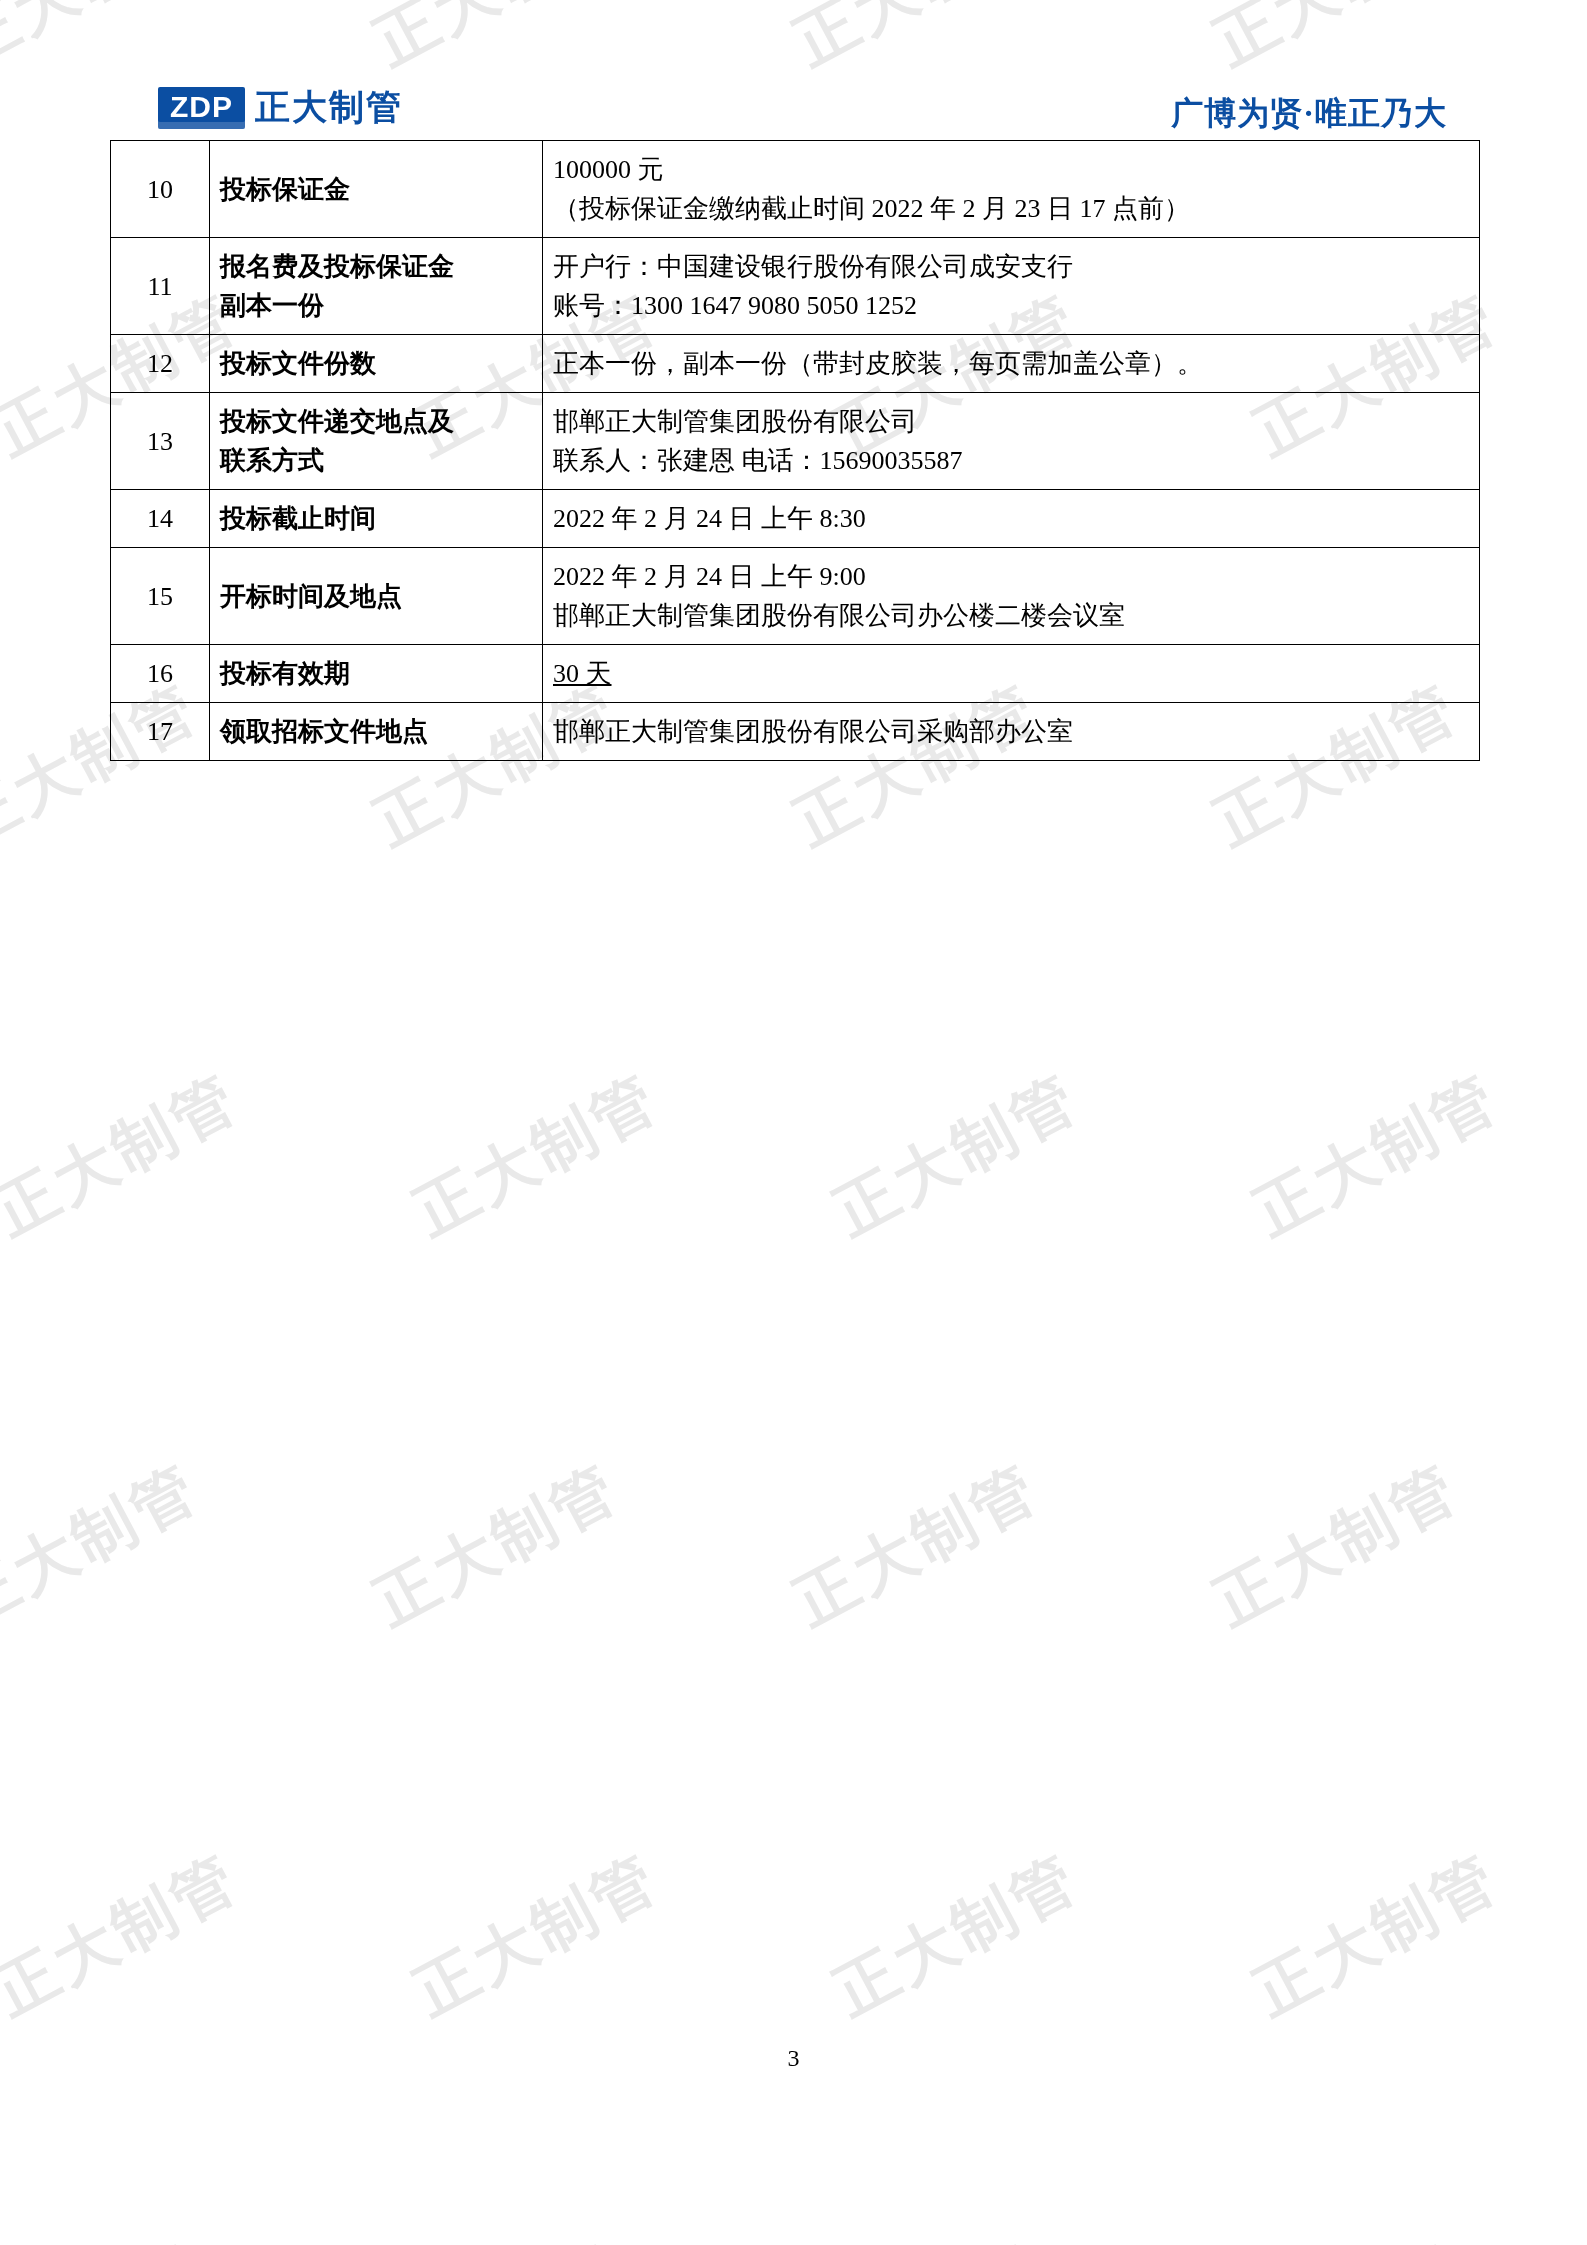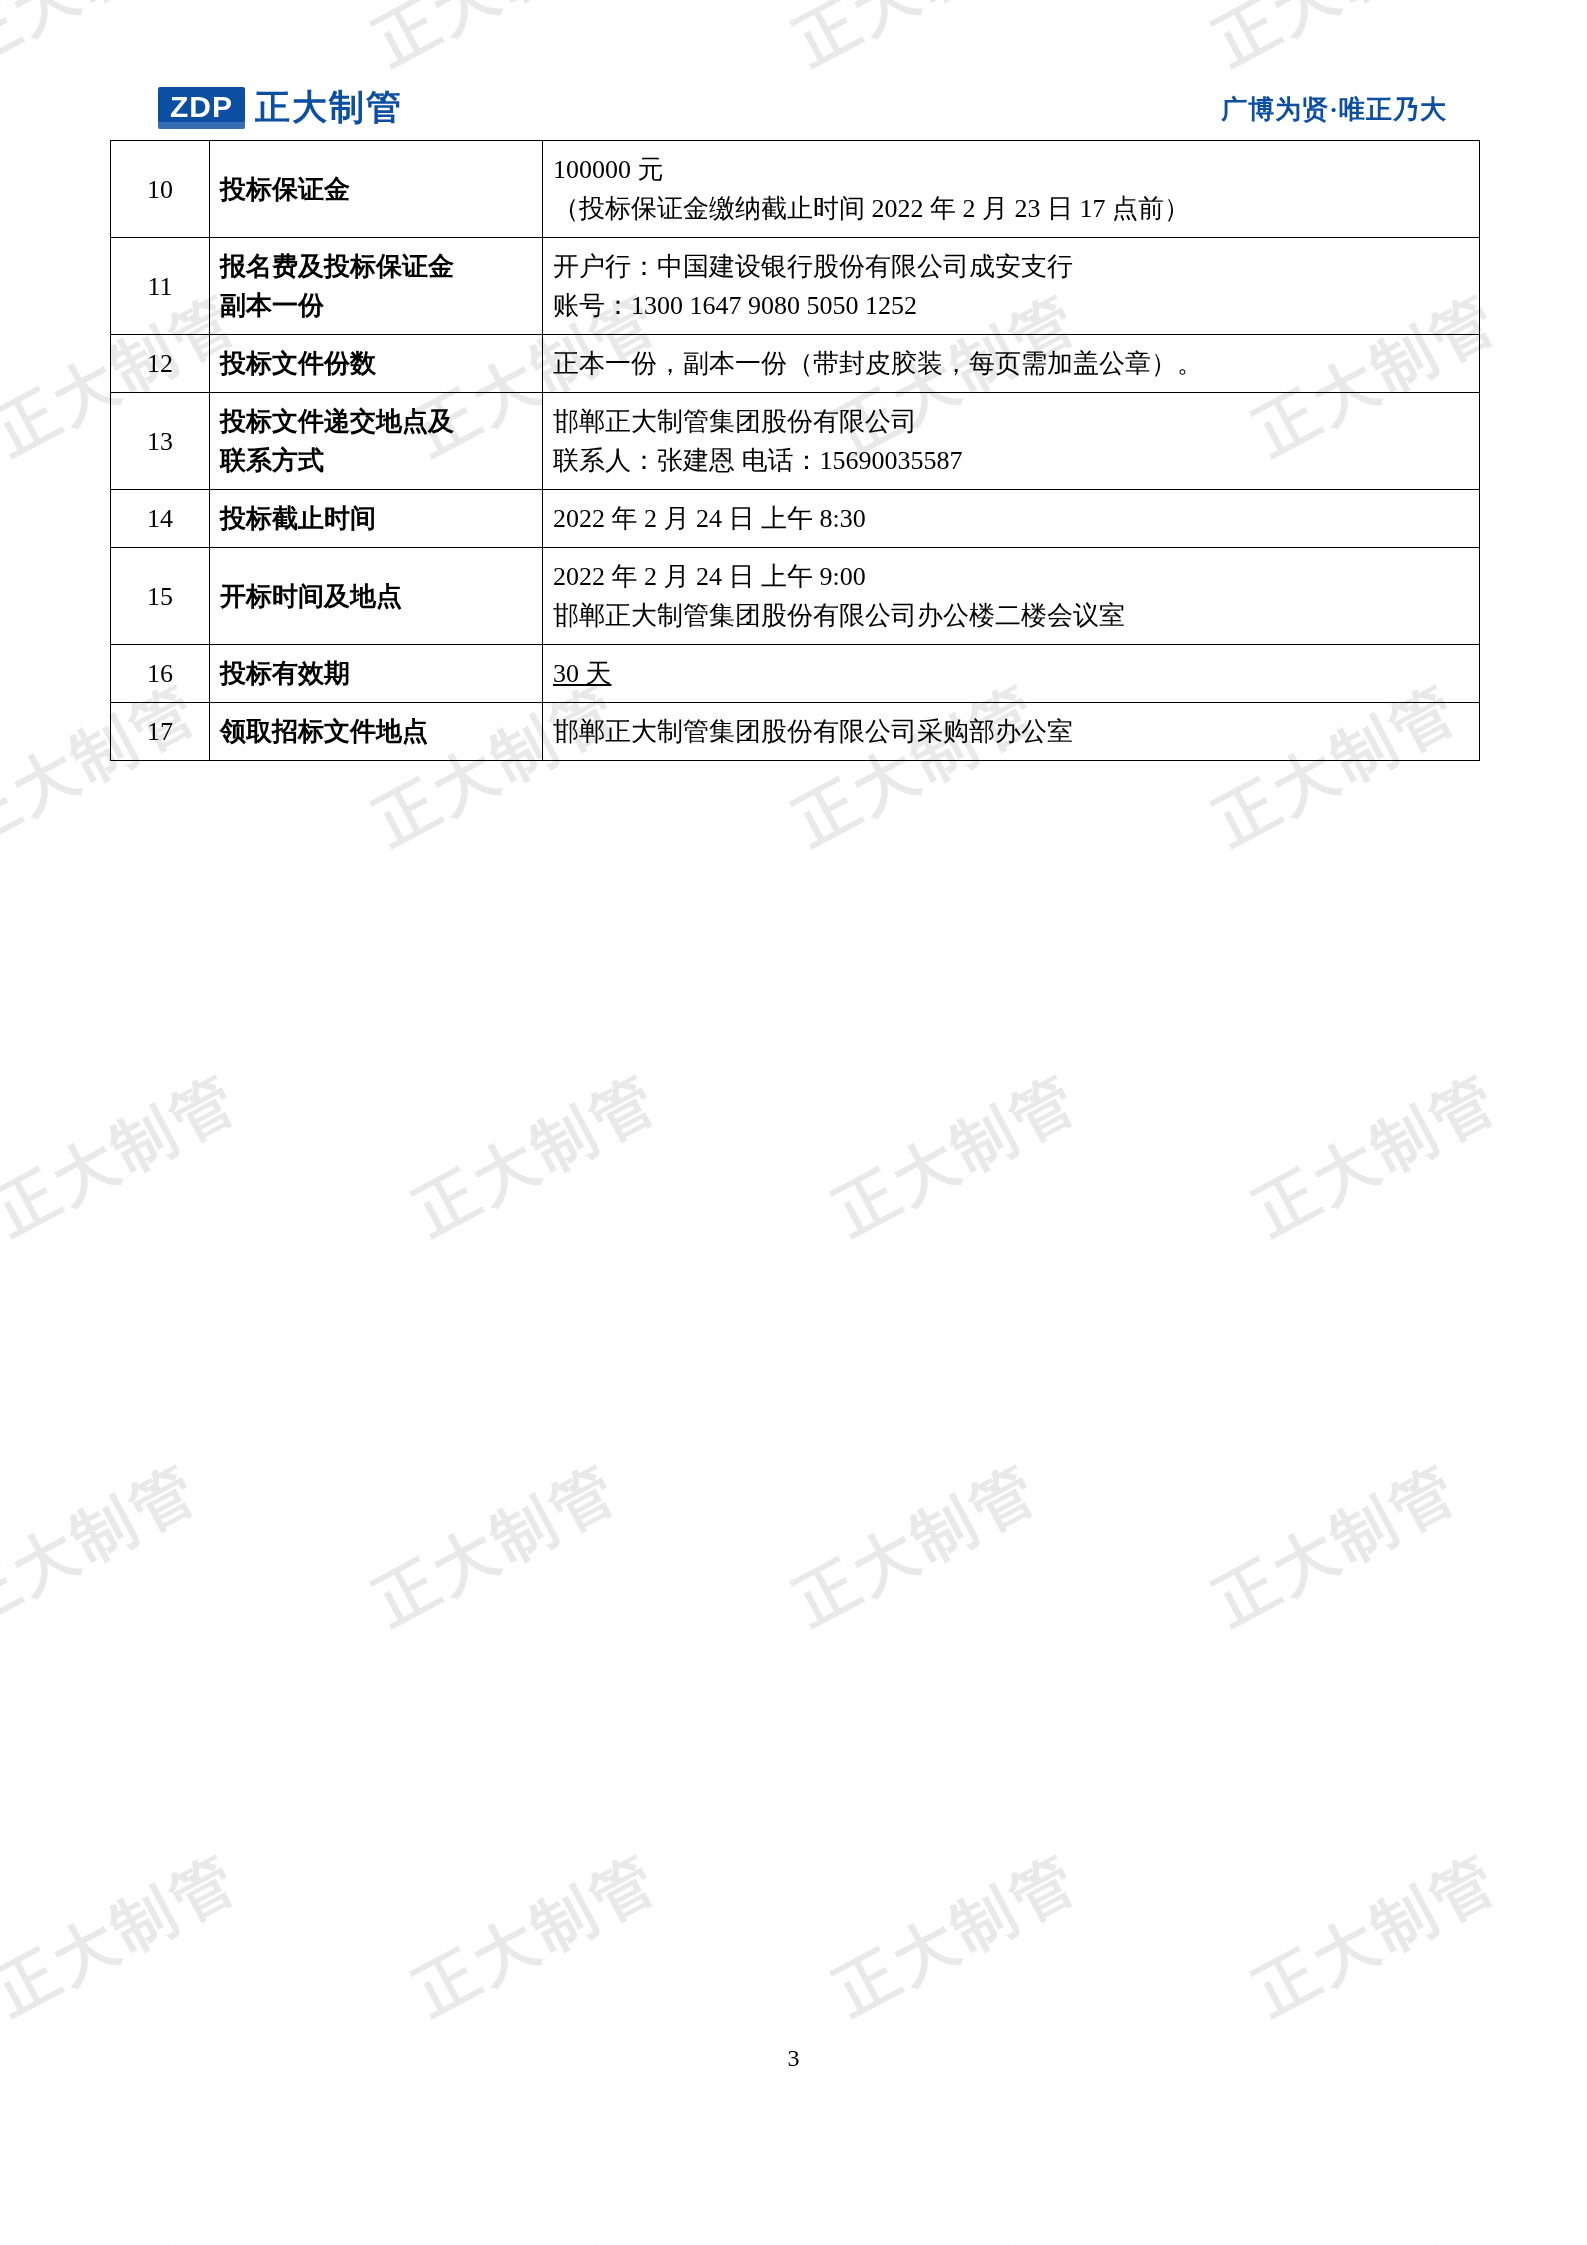--- a/index.html
+++ b/index.html
@@ -80,21 +80,21 @@
     font-size: 35px;
     color: #0b4ea2;
     letter-spacing: 2px;
   }
   .slogan {
     position: absolute;
     right: 0;
     top: 8px;
     font-family: "Liberation Serif", "DejaVu Serif", serif;
     font-weight: 700;
-    font-size: 26px;
+    font-size: 32px;
     color: #0b4ea2;
     letter-spacing: 1px;
   }
 
   
   table.info-table {
     position: absolute;
     top: 140px;
     left: 110px;
     width: 1370px;

